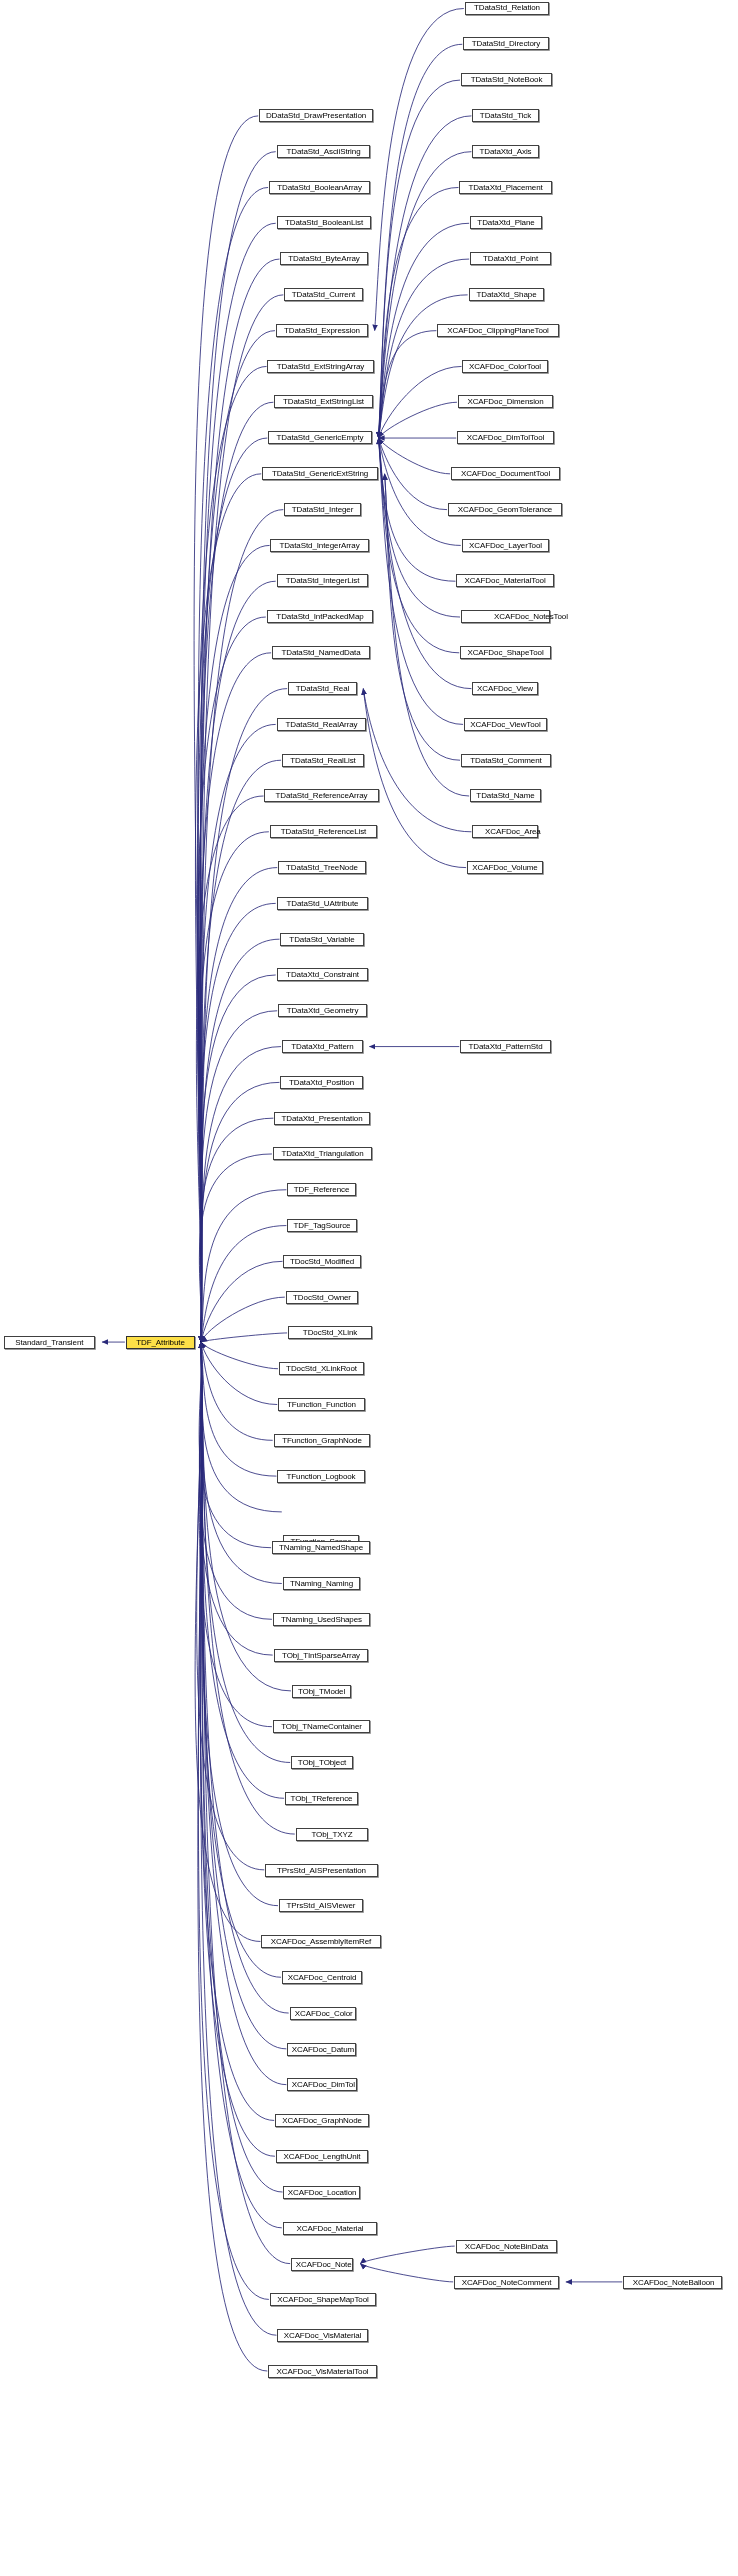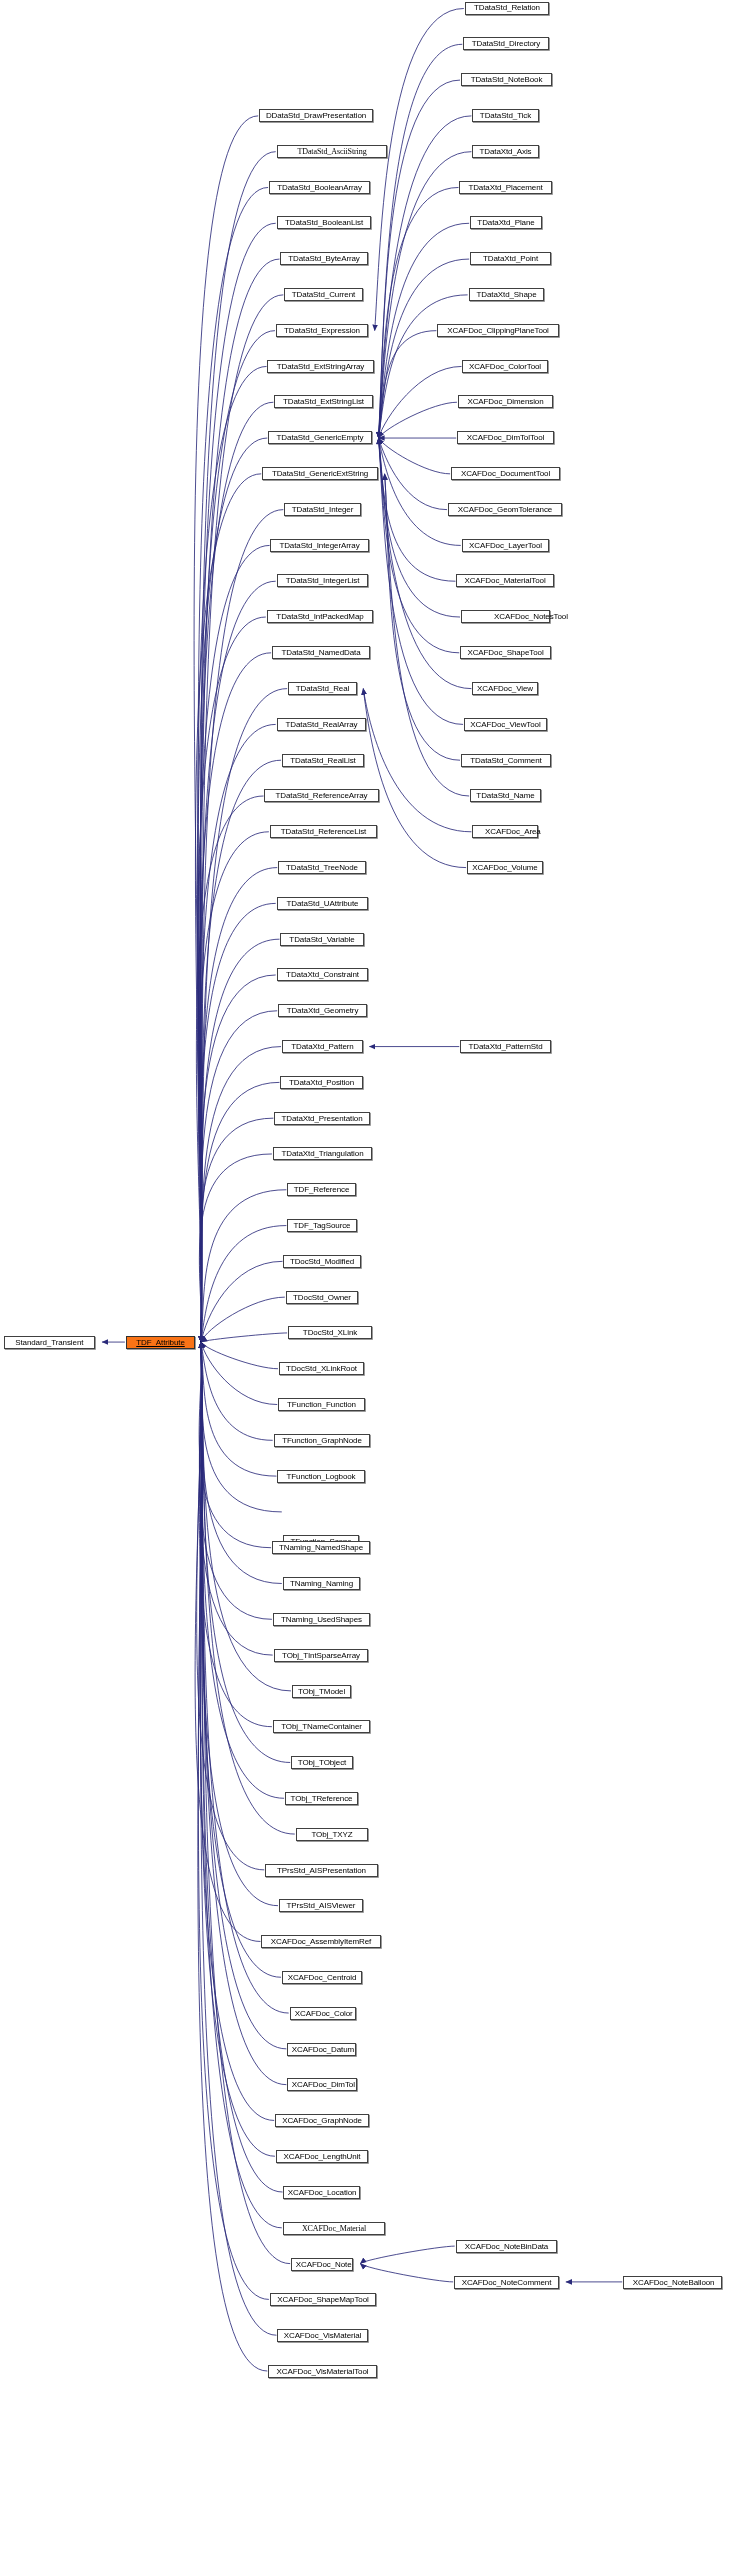--- a/index.html
+++ b/index.html
@@ -21,24 +21,23 @@
     font-size:8px;
     line-height:10px;
     height:13px;
     padding:0.8px 3.8px 0 3.8px;
     white-space:nowrap;
     text-align:center;
     box-shadow:0.8px 0.8px 0 0 #808080;
     letter-spacing:-0.1px;
   }
   .node.root{
-    background:#f97316;
+    background:#fde047;
     border:0.8px solid #303030;
     font-weight:normal;
-    text-decoration:underline;
   }
 </style>
 </head>
 <body>
 
 <div id="diagram">
   <svg id="edges" viewBox="0 0 969 3381" xmlns="http://www.w3.org/2000/svg">
     <defs>
       <marker id="arrow" markerWidth="9" markerHeight="9" refX="8" refY="4.5" orient="auto" markerUnits="userSpaceOnUse">
         <path d="M0,0.8 L8.5,4.5 L0,8.2 z" fill="#2a2a7a"></path>
@@ -137,21 +136,21 @@
         <path d="M612,1138.5 C509,1138.5 485,969.3 477,903.5" marker-end="url(#arrow)"></path>
         <path d="M603,1373.5 L485,1373.5" marker-end="url(#arrow)"></path>
         <path d="M597,2948.5 C577.5,2948.5 481,2965.06 473,2971.5" marker-end="url(#arrow)"></path>
         <path d="M595,2995.5 C575,2995.5 481,2978.22 473,2971.5" marker-end="url(#arrow)"></path>
         <path d="M817,2995.5 L743,2995.5" marker-end="url(#arrow)"></path>
       </g>
   </svg>
 <div class="node" style="left: 3.8px; top: 1336px; width: 91px;">Standard_Transient</div>
     <div class="node root" style="left: 126px; top: 1336px; width: 69px;">TDF_Attribute</div>
     <div class="node" style="left: 259px; top: 109px; width: 114px;">DDataStd_DrawPresentation</div>
-    <div class="node" style="left: 277px; top: 145px; width: 110px; font-family: Liberation Serif, serif;">TDataStd_AsciiString</div>
+    <div class="node" style="left: 277px; top: 145px; width: 93px;">TDataStd_AsciiString</div>
     <div class="node" style="left: 269px; top: 181px; width: 101px;">TDataStd_BooleanArray</div>
     <div class="node" style="left: 277px; top: 216px; width: 94px;">TDataStd_BooleanList</div>
     <div class="node" style="left: 280px; top: 252px; width: 88px;">TDataStd_ByteArray</div>
     <div class="node" style="left: 284px; top: 288px; width: 79px;">TDataStd_Current</div>
     <div class="node" style="left: 276px; top: 324px; width: 92px;">TDataStd_Expression</div>
     <div class="node" style="left: 267px; top: 360px; width: 107px;">TDataStd_ExtStringArray</div>
     <div class="node" style="left: 274px; top: 395px; width: 99px;">TDataStd_ExtStringList</div>
     <div class="node" style="left: 268px; top: 431px; width: 104px;">TDataStd_GenericEmpty</div>
     <div class="node" style="left: 262px; top: 467px; width: 116px;">TDataStd_GenericExtString</div>
     <div class="node" style="left: 284px; top: 503px; width: 77px;">TDataStd_Integer</div>
@@ -195,21 +194,21 @@
     <div class="node" style="left: 265px; top: 1864px; width: 113px;">TPrsStd_AISPresentation</div>
     <div class="node" style="left: 279px; top: 1899px; width: 84px;">TPrsStd_AISViewer</div>
     <div class="node" style="left: 261px; top: 1935px; width: 120px;">XCAFDoc_AssemblyItemRef</div>
     <div class="node" style="left: 282px; top: 1971px; width: 80px;">XCAFDoc_Centroid</div>
     <div class="node" style="left: 290px; top: 2007px; width: 66px;">XCAFDoc_Color</div>
     <div class="node" style="left: 287px; top: 2043px; width: 69px;">XCAFDoc_Datum</div>
     <div class="node" style="left: 287px; top: 2078px; width: 70px;">XCAFDoc_DimTol</div>
     <div class="node" style="left: 275px; top: 2114px; width: 94px;">XCAFDoc_GraphNode</div>
     <div class="node" style="left: 276px; top: 2150px; width: 92px;">XCAFDoc_LengthUnit</div>
     <div class="node" style="left: 283px; top: 2186px; width: 77px;">XCAFDoc_Location</div>
-    <div class="node" style="left: 283px; top: 2222px; width: 102px; font-family: Liberation Serif, serif;">XCAFDoc_Material</div>
+    <div class="node" style="left: 283px; top: 2222px; width: 94px;">XCAFDoc_Material</div>
     <div class="node" style="left: 291px; top: 2258px; width: 62px;">XCAFDoc_Note</div>
     <div class="node" style="left: 270px; top: 2293px; width: 106px;">XCAFDoc_ShapeMapTool</div>
     <div class="node" style="left: 277px; top: 2329px; width: 91px;">XCAFDoc_VisMaterial</div>
     <div class="node" style="left: 268px; top: 2365px; width: 109px;">XCAFDoc_VisMaterialTool</div>
     <div class="node" style="left: 465px; top: 1.5px; width: 84px;">TDataStd_Relation</div>
     <div class="node" style="left: 463px; top: 37px; width: 86px;">TDataStd_Directory</div>
     <div class="node" style="left: 461px; top: 73px; width: 91px;">TDataStd_NoteBook</div>
     <div class="node" style="left: 472px; top: 109px; width: 67px;">TDataStd_Tick</div>
     <div class="node" style="left: 472px; top: 145px; width: 67px;">TDataXtd_Axis</div>
     <div class="node" style="left: 459px; top: 181px; width: 93px;">TDataXtd_Placement</div>

